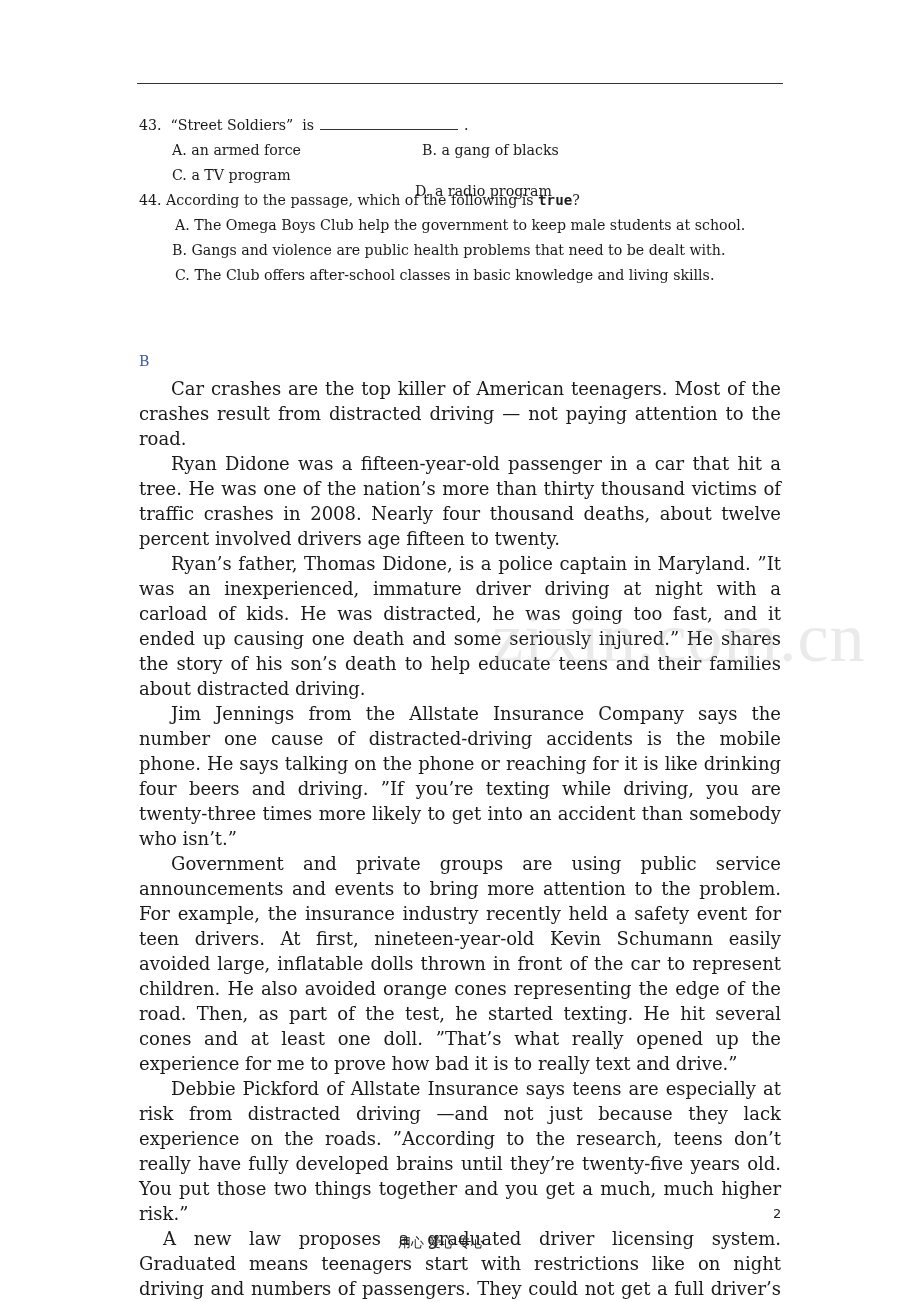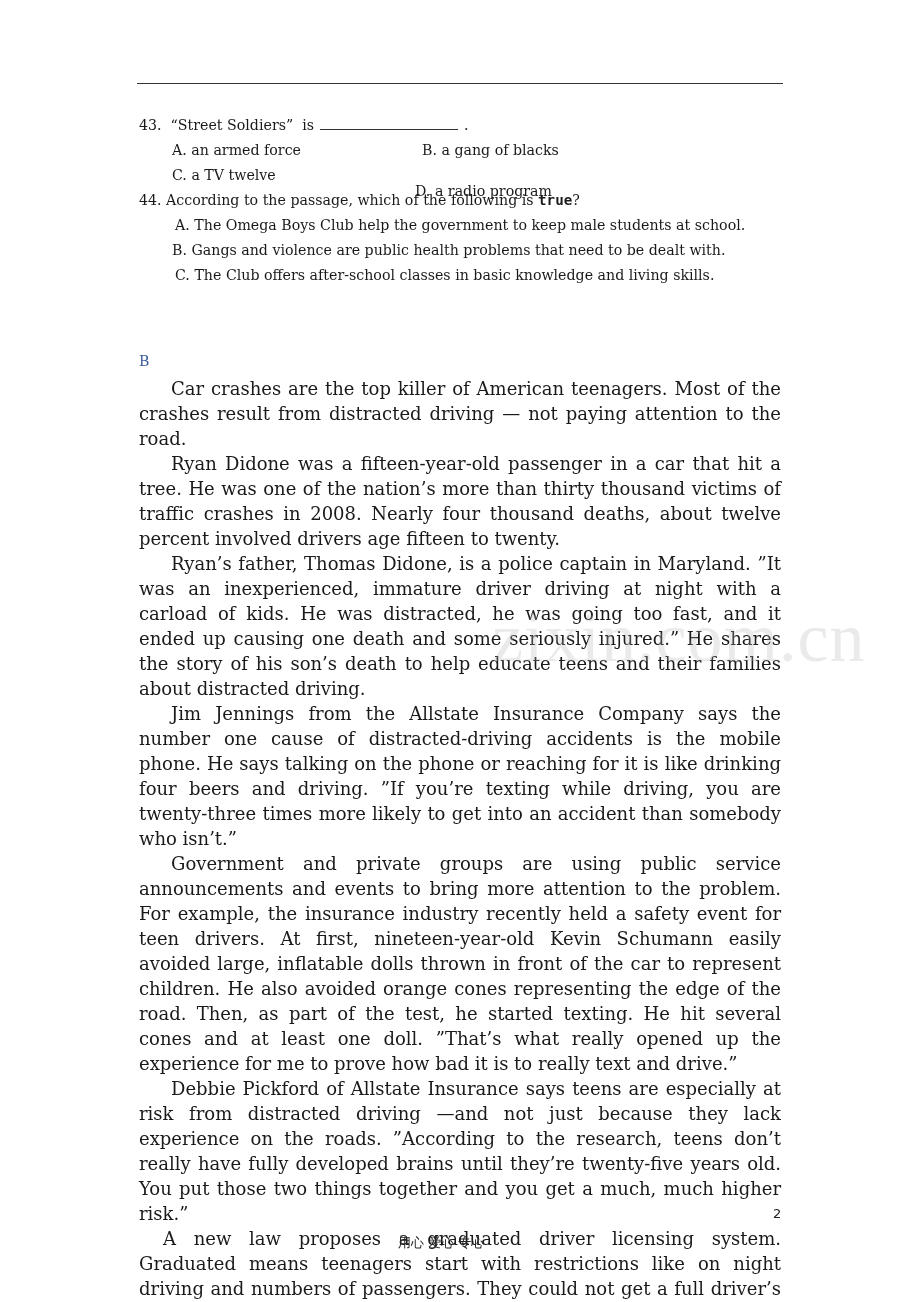--- a/index.html
+++ b/index.html
@@ -19,21 +19,21 @@
   </style>
 </head>
 <body>
 
 <div class="page">
   <div class="header-rule"></div>
 
   <div class="line text q" style="top:117px;"><span>43.</span>  <span>“Street Soldiers”  is</span><span class="blank"></span><span>.</span></div>
   <div class="line text" style="top:142px; left:172px;"><span>A.</span> <span>an armed force</span></div>
   <div class="line text" style="top:142px; left:422px;"><span>B.</span> <span>a gang of blacks</span></div>
-  <div class="line text" style="top:167px; left:172px;"><span>C.</span> <span>a TV twelve</span></div>
+  <div class="line text" style="top:167px; left:172px;"><span>C.</span> <span>a TV program</span></div>
   <div class="line text" style="top:167px; left:415px;margin-top:16px;"><span>D.</span> <span>a radio program</span></div>
 
   <div class="line text q" style="top:192px;"><span>44.</span> <span>According to the passage, which of the following is</span> <span class="bold">true</span><span>?</span></div>
   <div class="line text" style="top:217px; left:175px;"><span>A.</span> <span>The Omega Boys Club help the government to keep male students at school.</span></div>
   <div class="line text" style="top:242px; left:172px;"><span>B.</span> <span>Gangs and violence are public health problems that need to be dealt with.</span></div>
   <div class="line text" style="top:267px; left:175px;"><span>C.</span> <span>The Club offers after-school classes in basic knowledge and living skills.</span></div>
 
   <div class="section-label">B</div>
 
   <div class="justify-block" style="top:376px;">

